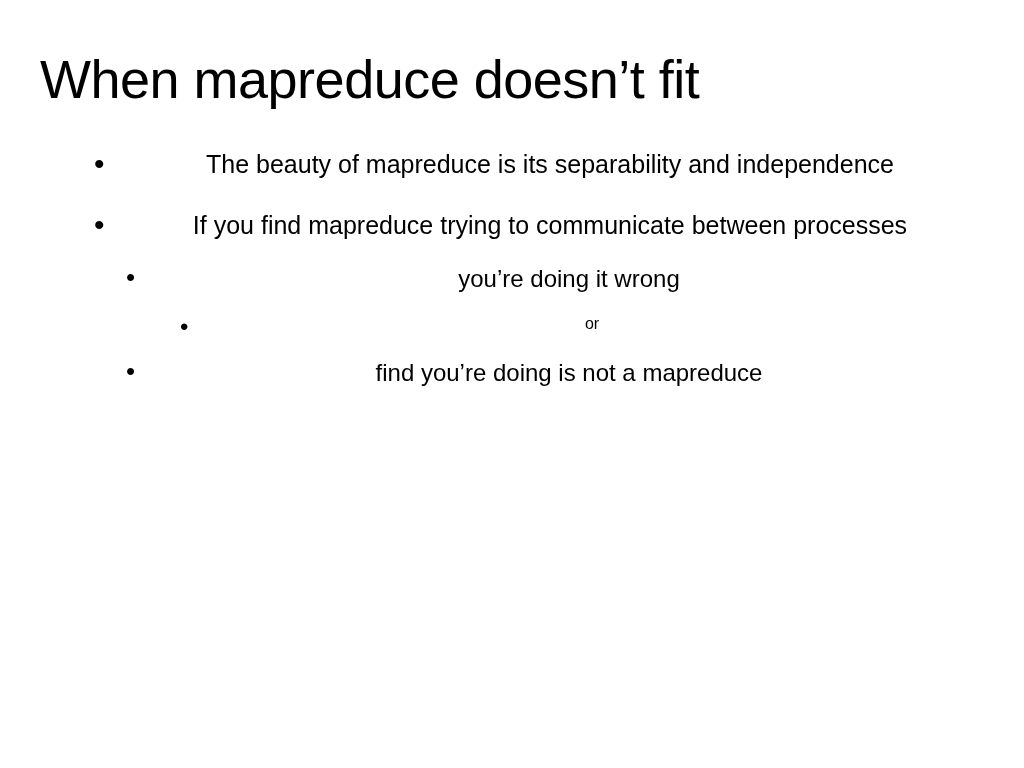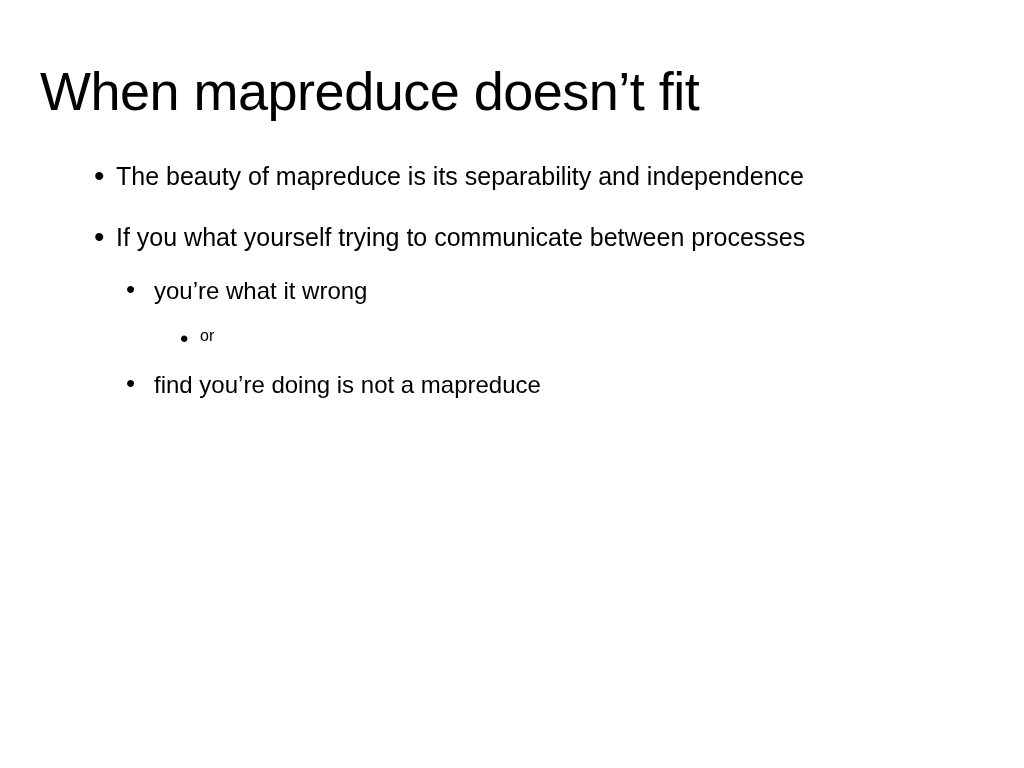--- a/index.html
+++ b/index.html
@@ -13,31 +13,31 @@
       background: #ffffff;
       font-family: Arial, Helvetica, sans-serif;
       color: #000000;
       padding: 48px 40px 40px 40px;
     }
     .title {
       font-size: 54px;
       font-weight: normal;
       margin-bottom: 38px;
       letter-spacing: -0.5px;
-      margin-top: 12px;
     }
     .bullet-list {
       list-style: none;
     }
     .bullet-item {
       position: relative;
       padding-left: 28px;
       margin-bottom: 28px;
       font-size: 25px;
       line-height: 1.3;
+      text-align: center;
     }
     .bullet-item::before {
       content: "•";
       position: absolute;
       left: 6px;
       top: -4px;
       font-size: 30px;
     }
     .level-1 {
       margin-left: 48px;
@@ -83,24 +83,24 @@
 </head>
 <body>
 
 <h1 class="title">When mapreduce doesn’t fit</h1>
 
 <ul class="bullet-list level-1">
   <li class="bullet-item">
     <span>The beauty of mapreduce is its separability and independence</span>
   </li>
   <li class="bullet-item">
-    <span>If you what yourself trying to communicate between processes</span>
+    <span>If you find mapreduce trying to communicate between processes</span>
     <ul class="sub-list">
       <li class="sub-item">
-        <span>you’re what it wrong</span>
+        <span>you’re doing it wrong</span>
         <ul class="sub-sub-list">
           <li class="sub-sub-item">
             <span>or</span>
           </li>
         </ul>
       </li>
       <li class="sub-item">
         <span>find you’re doing is not a mapreduce</span>
       </li>
     </ul>

